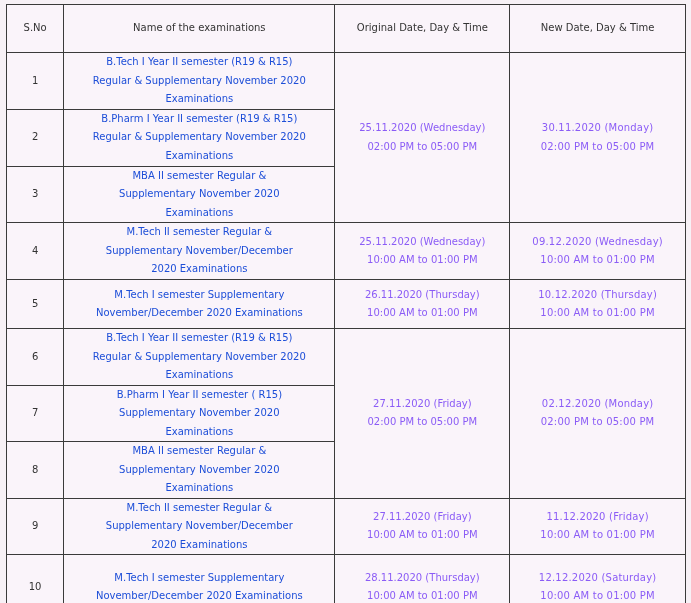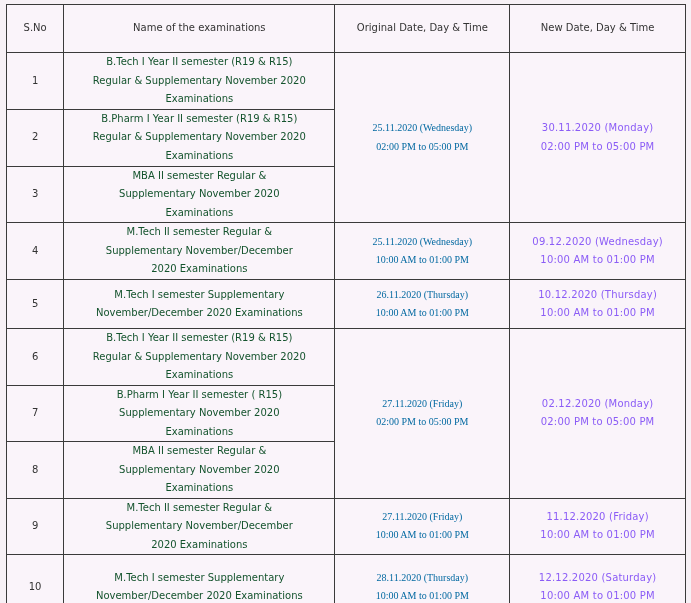--- a/index.html
+++ b/index.html
@@ -27,22 +27,22 @@
     font-size: 10px;
     line-height: 18.5px;
     font-weight: normal;
   }
   th { height: 47px; color: #333; }
   .c-sno { width: 57px; }
   .c-name { width: 270px; }
   .c-orig { width: 174px; }
   .c-new { width: 175px; }
   .new { font-weight: bold; color: #8b5cf6; letter-spacing: 0.2px; }
-  .orig { color: #0369a1; font-family: Liberation Serif, serif; }
-  .name { color: #14532d; }
+  .orig { color: #8b5cf6; }
+  .name { color: #1d4ed8; }
   .sno { color: #333; }
   .line { display: block; }
 </style>
 </head>
 <body>
 
 <table class="sched">
   <colgroup>
     <col class="c-sno">
       <col class="c-name">

